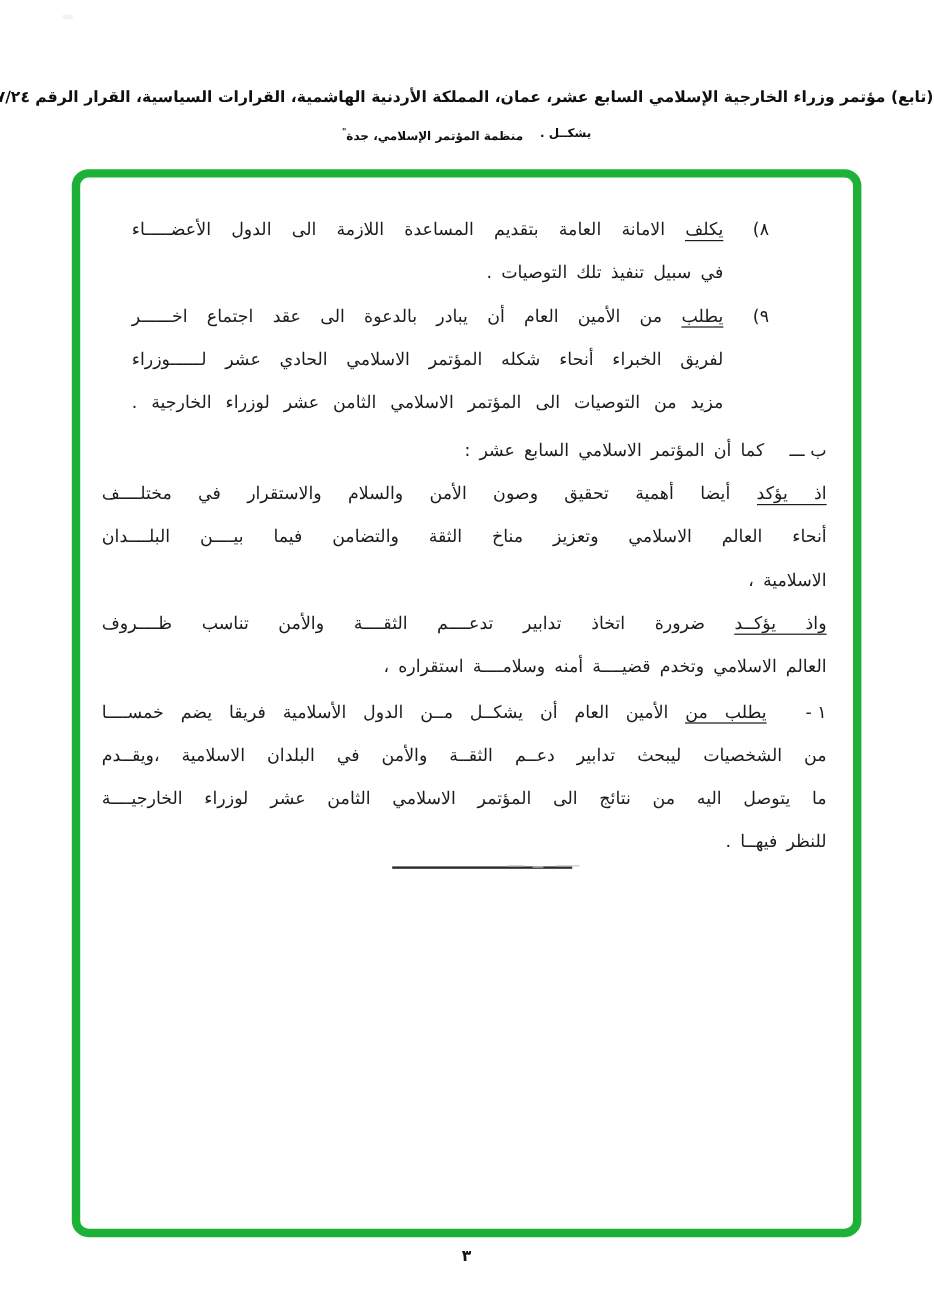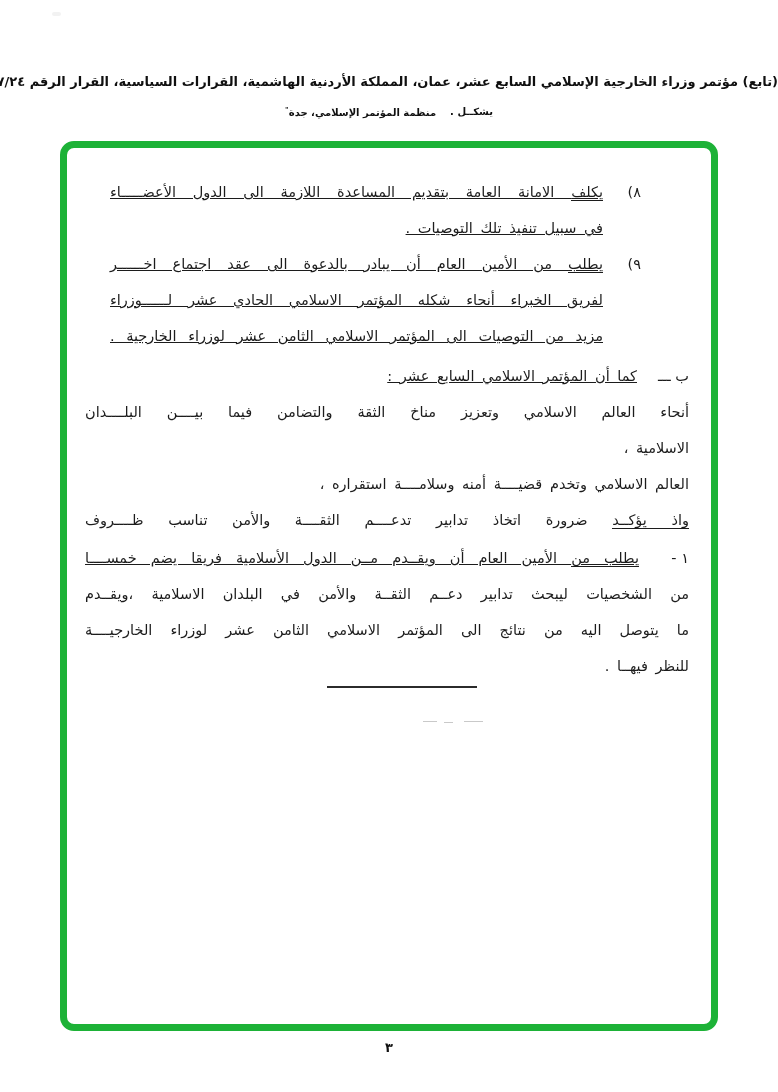--- a/index.html
+++ b/index.html
@@ -34,21 +34,21 @@
   }
   .ln{
     line-height:36px;
     word-spacing:3px;
     min-height:36px;
   }
   .j{text-align:justify;text-align-last:justify;}
   .r{text-align:center;text-align-last:right;}
   .u{border-bottom:1.5px solid #1c1c1c;}
   .item{display:flex;}
-  .item .itext{flex:1 1 auto;min-width:0;text-decoration:underline;}
+  .item .itext{flex:1 1 auto;min-width:0;}
   .item89{margin-right:48px;margin-left:25px;}
   .item89 .marker{flex:0 0 38px;line-height:36px;word-spacing:3px;}
   .secb{margin-top:4px;}
   .secb .marker{flex:0 0 52px;line-height:36px;}
   .item1{margin-top:2px;}
   .item1 .marker{flex:0 0 50px;line-height:36px;}
   .divider{
     width:150px;height:2px;background:#2b2b2b;
     margin:2px 212px 0 0;
   }
@@ -97,33 +97,34 @@
       </div>
 
       <div class="item secb">
         <span class="marker">ب ـــ</span>
         <div class="itext">
           <div class="ln r">كما أن المؤتمر الاسلامي السابع عشر :</div>
         </div>
       </div>
 
       <div class="para">
+        <div class="ln j"><span class="u">اذ يؤكد</span><span> أيضا أهمية تحقيق وصون الأمن والسلام والاستقرار في مختلــــف</span></div>
         <div class="ln j">أنحاء العالم الاسلامي وتعزيز مناخ الثقة والتضامن فيما بيــــن البلــــدان</div>
         <div class="ln r">الاسلامية ،</div>
       </div>
 
       <div class="para">
+        <div class="ln j"><span class="u">واذ يؤكــد</span><span> ضرورة اتخاذ تدابير تدعــــم الثقــــة والأمن تناسب ظــــروف</span></div>
         <div class="ln r">العالم الاسلامي وتخدم قضيــــة أمنه وسلامــــة استقراره ،</div>
-        <div class="ln j"><span class="u">واذ يؤكــد</span><span> ضرورة اتخاذ تدابير تدعــــم الثقــــة والأمن تناسب ظــــروف</span></div>
       </div>
 
       <div class="item item1">
         <span class="marker">١ -</span>
         <div class="itext">
-          <div class="ln j"><span class="u">يطلب من</span><span> الأمين العام أن ويقــدم مــن الدول الأسلامية فريقا يضم خمســــا</span></div>
+          <div class="ln j"><span class="u">يطلب من</span><span> الأمين العام أن يشكــل مــن الدول الأسلامية فريقا يضم خمســــا</span></div>
         </div>
       </div>
       <div class="ln j">من الشخصيات ليبحث تدابير دعــم الثقــة والأمن في البلدان الاسلامية ،ويقــدم</div>
       <div class="ln j">ما يتوصل اليه من نتائج الى المؤتمر الاسلامي الثامن عشر لوزراء الخارجيــــة</div>
       <div class="ln r">للنظر فيهــا .</div>
 
       <div class="divider"></div>
 
     </div>
   </div>

